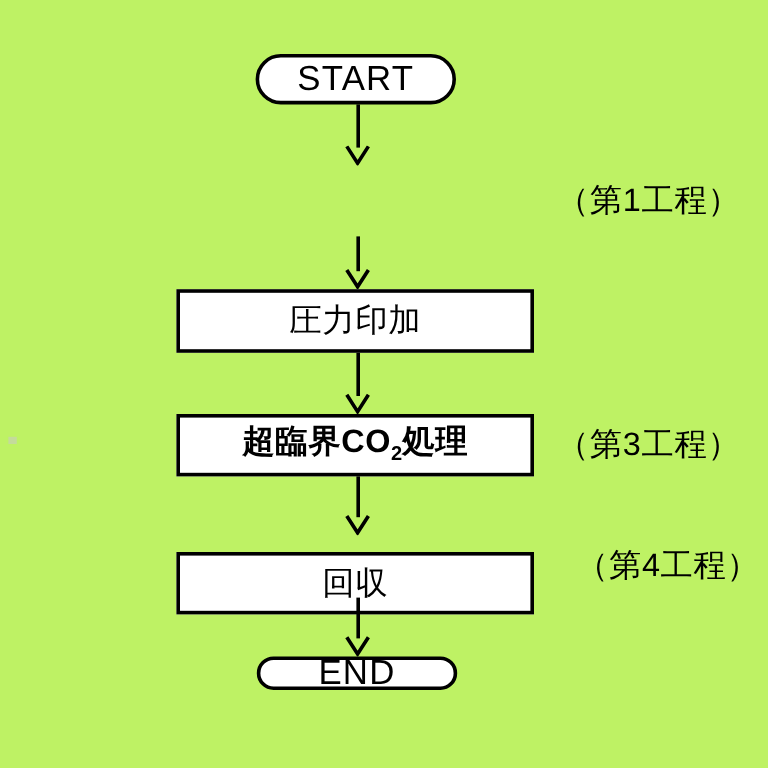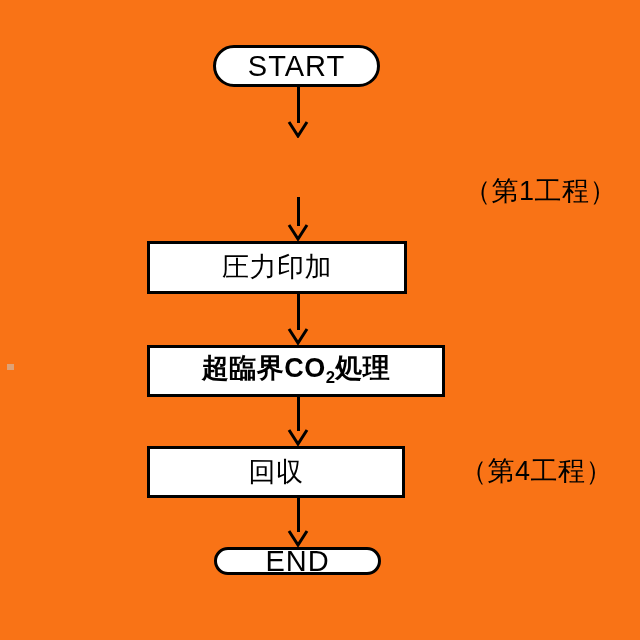--- a/index.html
+++ b/index.html
@@ -11,21 +11,21 @@
     width: 640px;
     height: 640px;
     font-family: "Liberation Sans", "DejaVu Sans", sans-serif;
     color: #000000;
     overflow: hidden;
   }
   #flowchart {
     position: relative;
     width: 640px;
     height: 640px;
-    background: #f97316;
+    background: #bef264;
   }
 
   
   .terminator {
     position: absolute;
     box-sizing: border-box;
     border: 3px solid #000000;
     border-radius: 999px;
     background: #ffffff;
     display: flex;
@@ -115,63 +115,64 @@
 
   <div class="connector" style="left:286px; top:87px; height:51px;">
     <div class="stem" style="height:36px;"></div>
     <div class="head" style="top:34px;">
       <svg width="24" height="17" viewBox="0 0 24 17" aria-hidden="true">
         <polyline points="3,1 12,15 21,1" fill="none" stroke="#000000" stroke-width="3"></polyline>
       </svg>
     </div>
   </div>
 
-  <div class="annotation" style="left:464px; top:154px;margin-top:24px;">（第1工程）</div>
+  <div class="annotation" style="left:464px; top:154px;">（第1工程）</div>
 
   <div class="connector" style="left:286px; top:197px; height:44px;">
     <div class="stem" style="height:29px;"></div>
     <div class="head" style="top:27px;">
       <svg width="24" height="17" viewBox="0 0 24 17" aria-hidden="true">
         <polyline points="3,1 12,15 21,1" fill="none" stroke="#000000" stroke-width="3"></polyline>
       </svg>
     </div>
   </div>
 
-  <div class="process" style="left:147px; top:241px; width:260px; height:53px;">
+  <div class="process" style="left:147px; top:241px; width:298px; height:53px;">
     <span class="proc-label">圧力印加</span>
   </div>
 
   <div class="connector" style="left:286px; top:294px; height:51px;">
     <div class="stem" style="height:36px;"></div>
     <div class="head" style="top:34px;">
       <svg width="24" height="17" viewBox="0 0 24 17" aria-hidden="true">
         <polyline points="3,1 12,15 21,1" fill="none" stroke="#000000" stroke-width="3"></polyline>
       </svg>
     </div>
   </div>
 
   <div class="process" style="left:147px; top:345px; width:298px; height:52px;font-weight:bold;">
     <span class="proc-label">
       <span>超臨界CO</span><span class="sub">2</span><span>処理</span>
     </span>
   </div>
+  <div class="annotation" style="left:464px; top:357px;">（第3工程）</div>
 
   <div class="connector" style="left:286px; top:397px; height:49px;">
     <div class="stem" style="height:34px;"></div>
     <div class="head" style="top:32px;">
       <svg width="24" height="17" viewBox="0 0 24 17" aria-hidden="true">
         <polyline points="3,1 12,15 21,1" fill="none" stroke="#000000" stroke-width="3"></polyline>
       </svg>
     </div>
   </div>
 
-  <div class="process" style="left:147px; top:446px; width:258px; height:52px;">
+  <div class="process" style="left:147px; top:460px; width:298px; height:52px;">
     <span class="proc-label">回収</span>
   </div>
-  <div class="annotation" style="left:460px; top:458px;">（第4工程）</div>
+  <div class="annotation" style="left:480px; top:458px;">（第4工程）</div>
 
   <div class="connector" style="left:286px; top:498px; height:49px;">
     <div class="stem" style="height:34px;"></div>
     <div class="head" style="top:32px;">
       <svg width="24" height="17" viewBox="0 0 24 17" aria-hidden="true">
         <polyline points="3,1 12,15 21,1" fill="none" stroke="#000000" stroke-width="3"></polyline>
       </svg>
     </div>
   </div>
 

